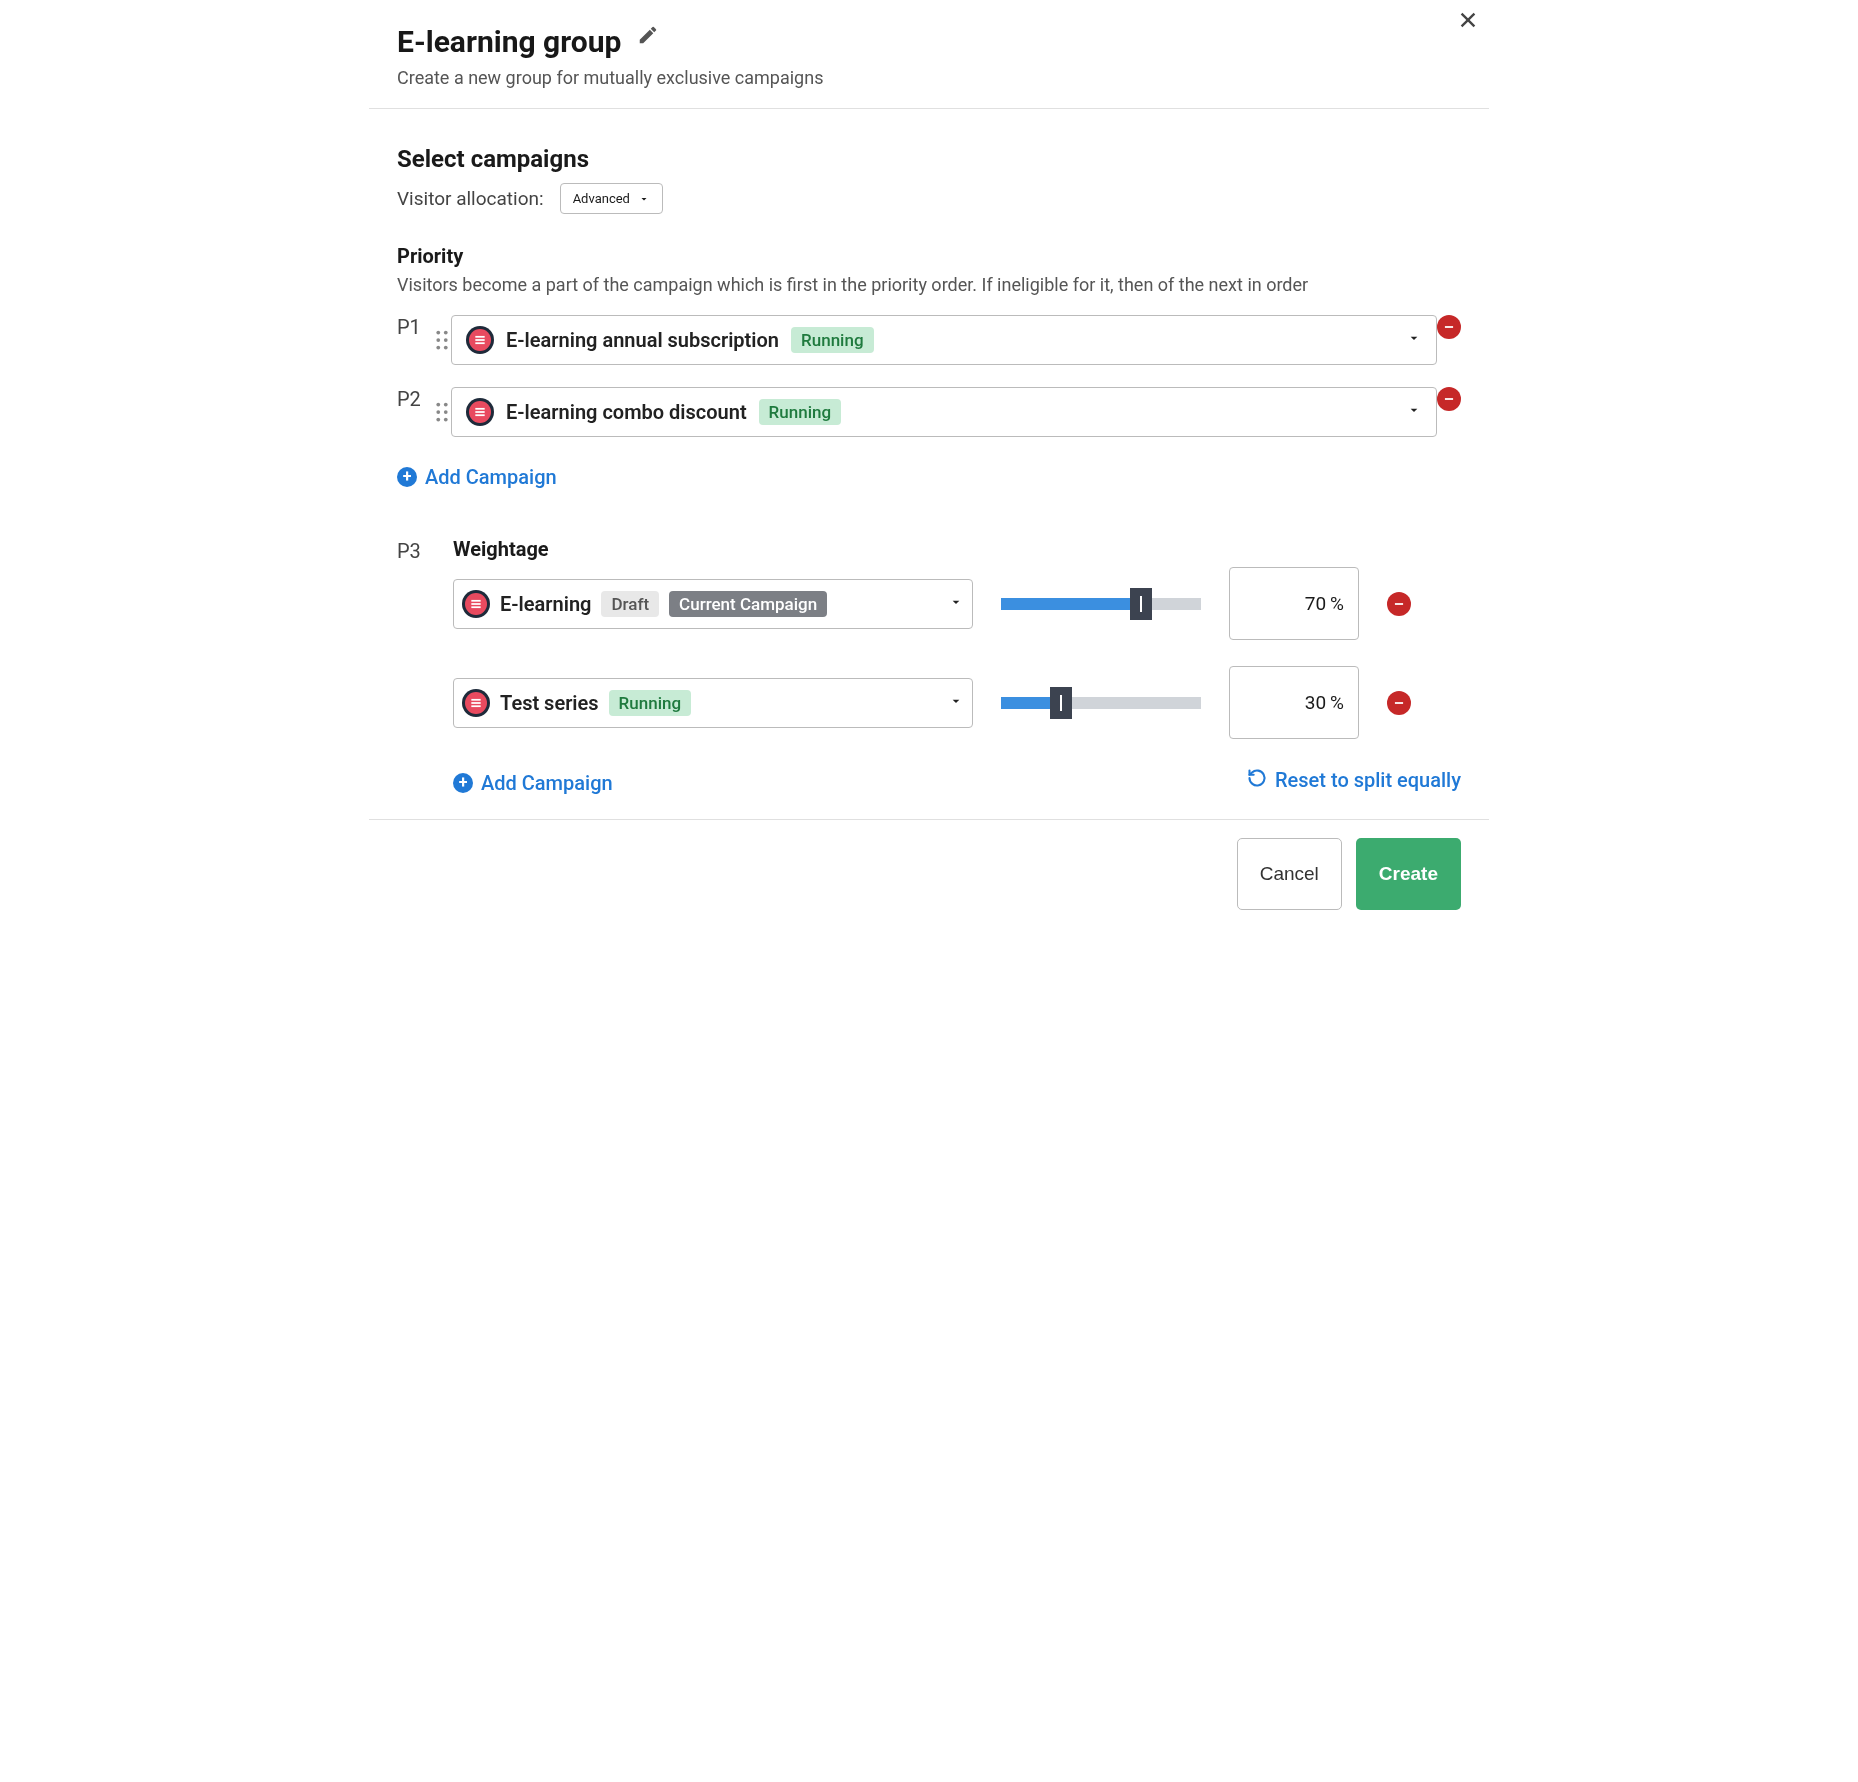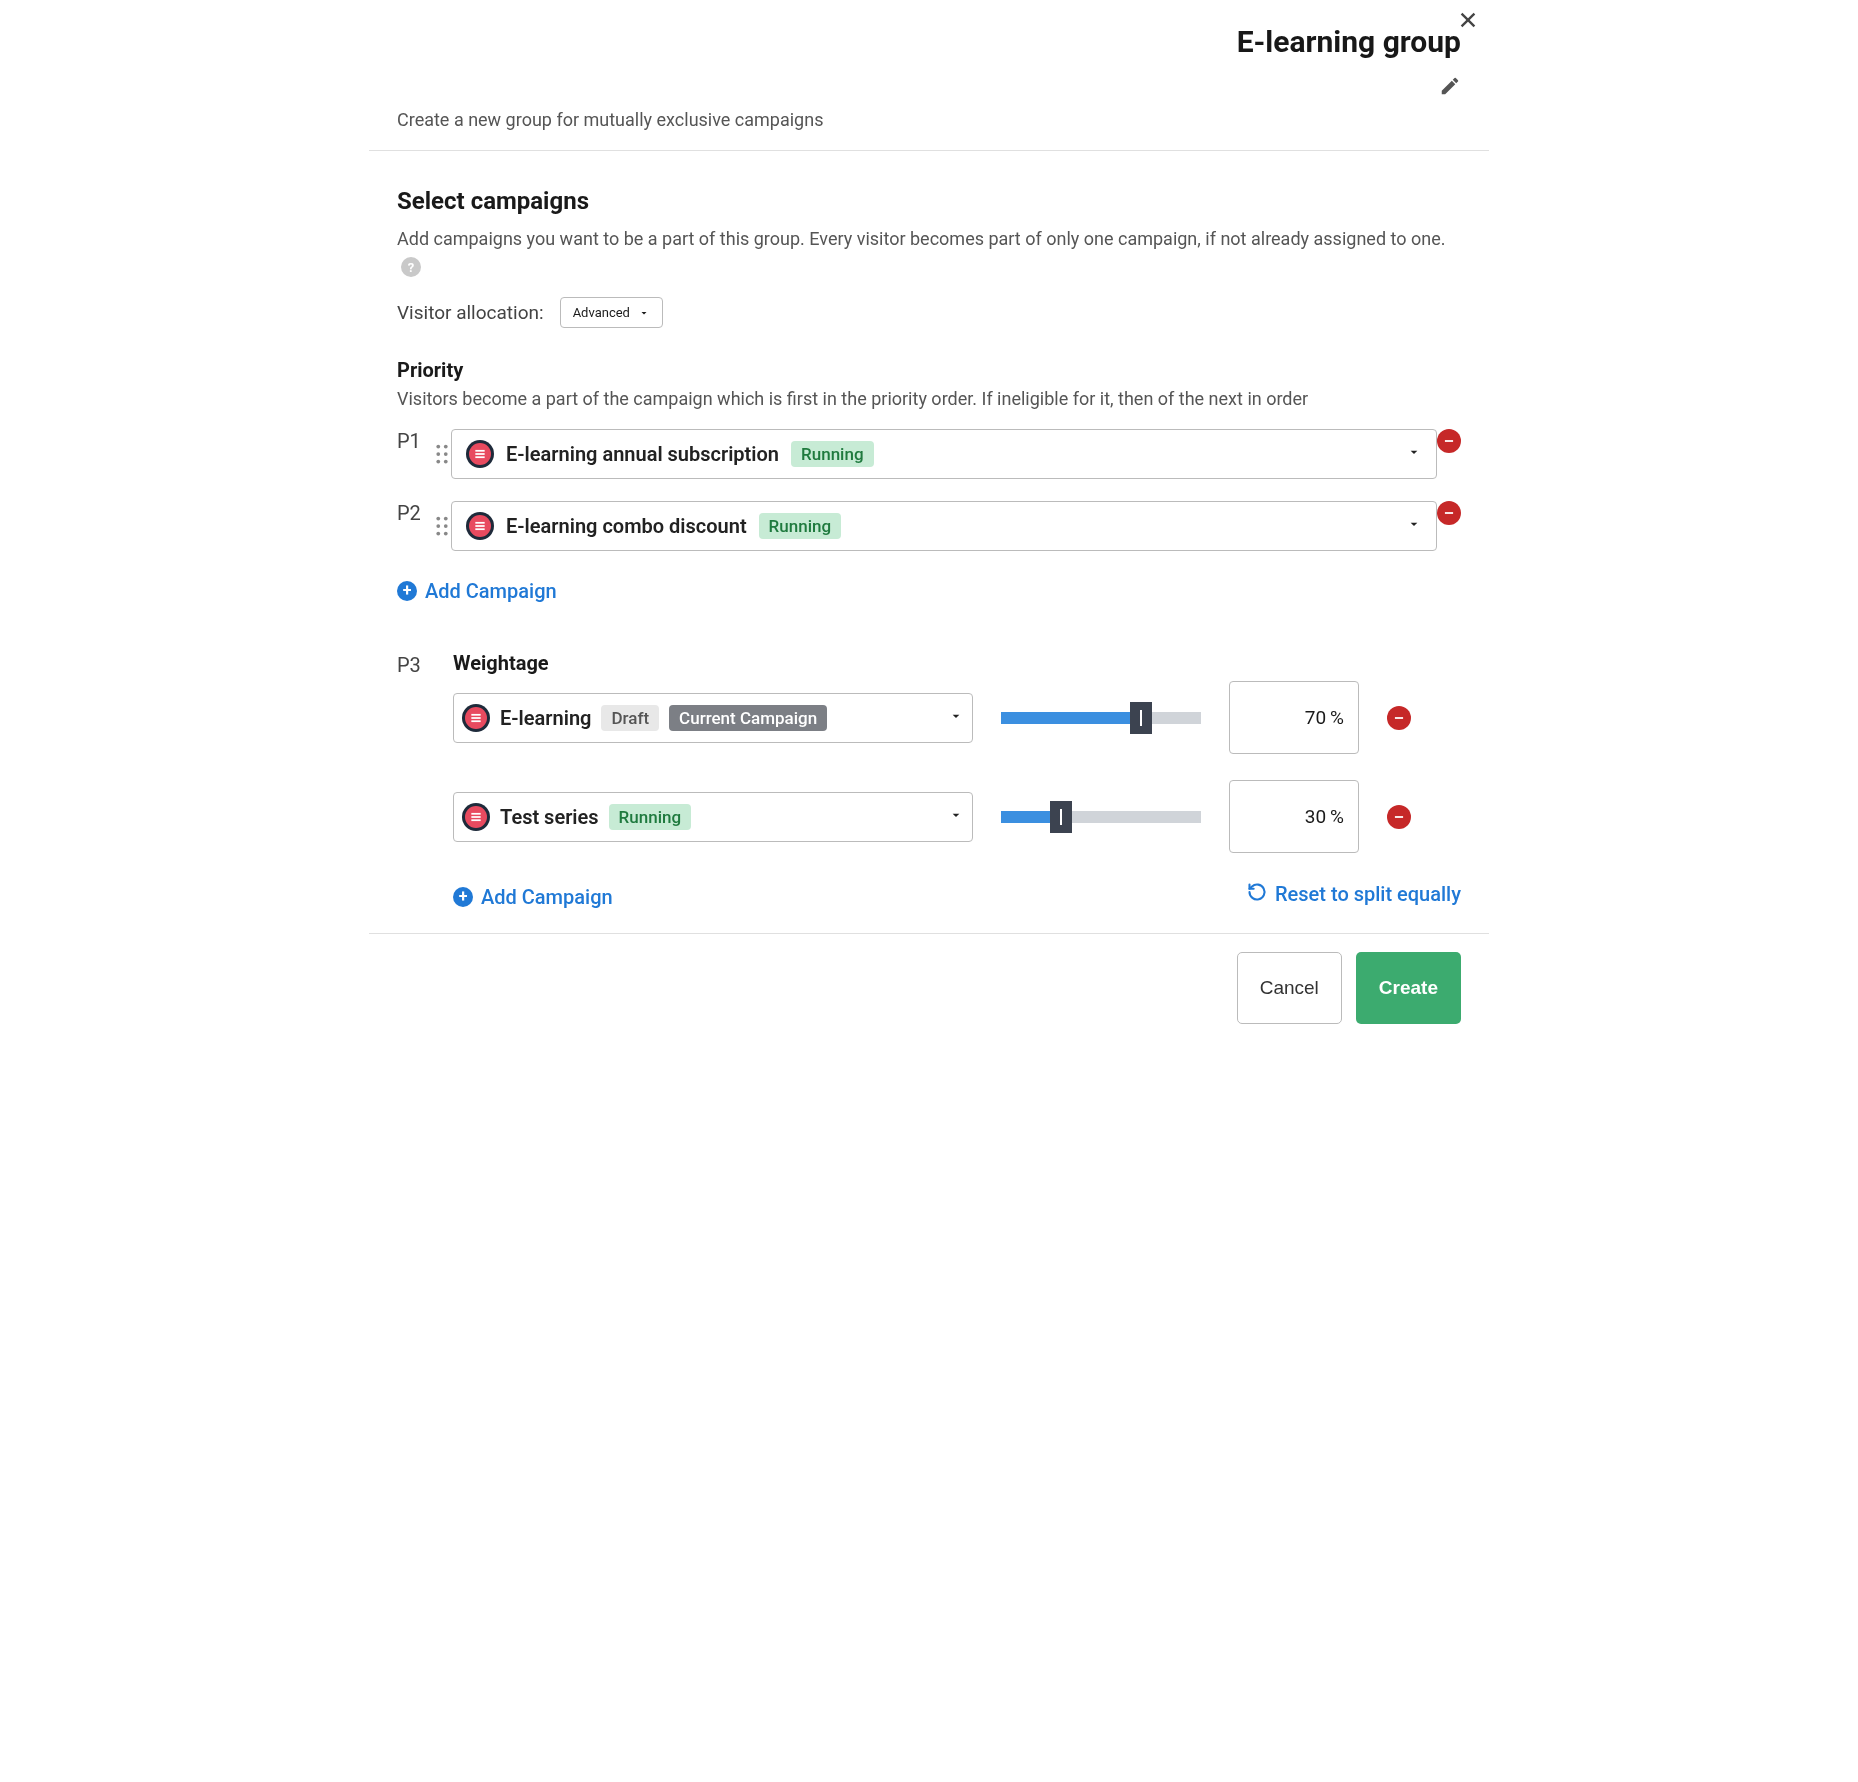--- a/index.html
+++ b/index.html
@@ -23,23 +23,22 @@
     color: #444;
     cursor: pointer;
     line-height: 1;
   }
   .header {
     padding: 24px 28px 20px 28px;
     border-bottom: 1px solid #e0e0e0;
   }
   .title-row {
     display: flex;
-    align-items: flex-end;
+    align-items: flex-start;
     gap: 16px;
-    flex-direction: column;
   }
   .title {
     font-size: 30px;
     font-weight: 700;
     color: #181818;
   }
   .edit-icon {
     color: #555;
     cursor: pointer;
   }
@@ -335,24 +334,20 @@
         <svg width="22" height="22" viewBox="0 0 24 24" fill="currentColor">
             <path d="M3 17.25V21h3.75l11-11-3.75-3.75-11 11zM20.7 7.04a1 1 0 0 0 0-1.41l-2.34-2.34a1 1 0 0 0-1.41 0L15 5.24l3.75 3.75 1.95-1.95z"></path>
           </svg>
       </span>
     </div>
     <p class="subtitle">Create a new group for mutually exclusive campaigns</p>
   </div>
 
   <div class="body">
     <h2 class="section-title">Select campaigns</h2>
-    <p class="section-desc">
-      <span>Add campaigns you want to be a part of this group. Every visitor becomes part of only one campaign, if not already assigned to one.</span>
-      <span class="info-icon">?</span>
-    </p>
 
     <div class="alloc-row">
       <span class="alloc-label">Visitor allocation:</span>
       <div class="alloc-select">
         <span>Advanced</span>
         <svg width="12" height="12" viewBox="0 0 24 24" fill="currentColor">
             <path d="M7 10l5 5 5-5z"></path>
           </svg>
       </div>
     </div>

